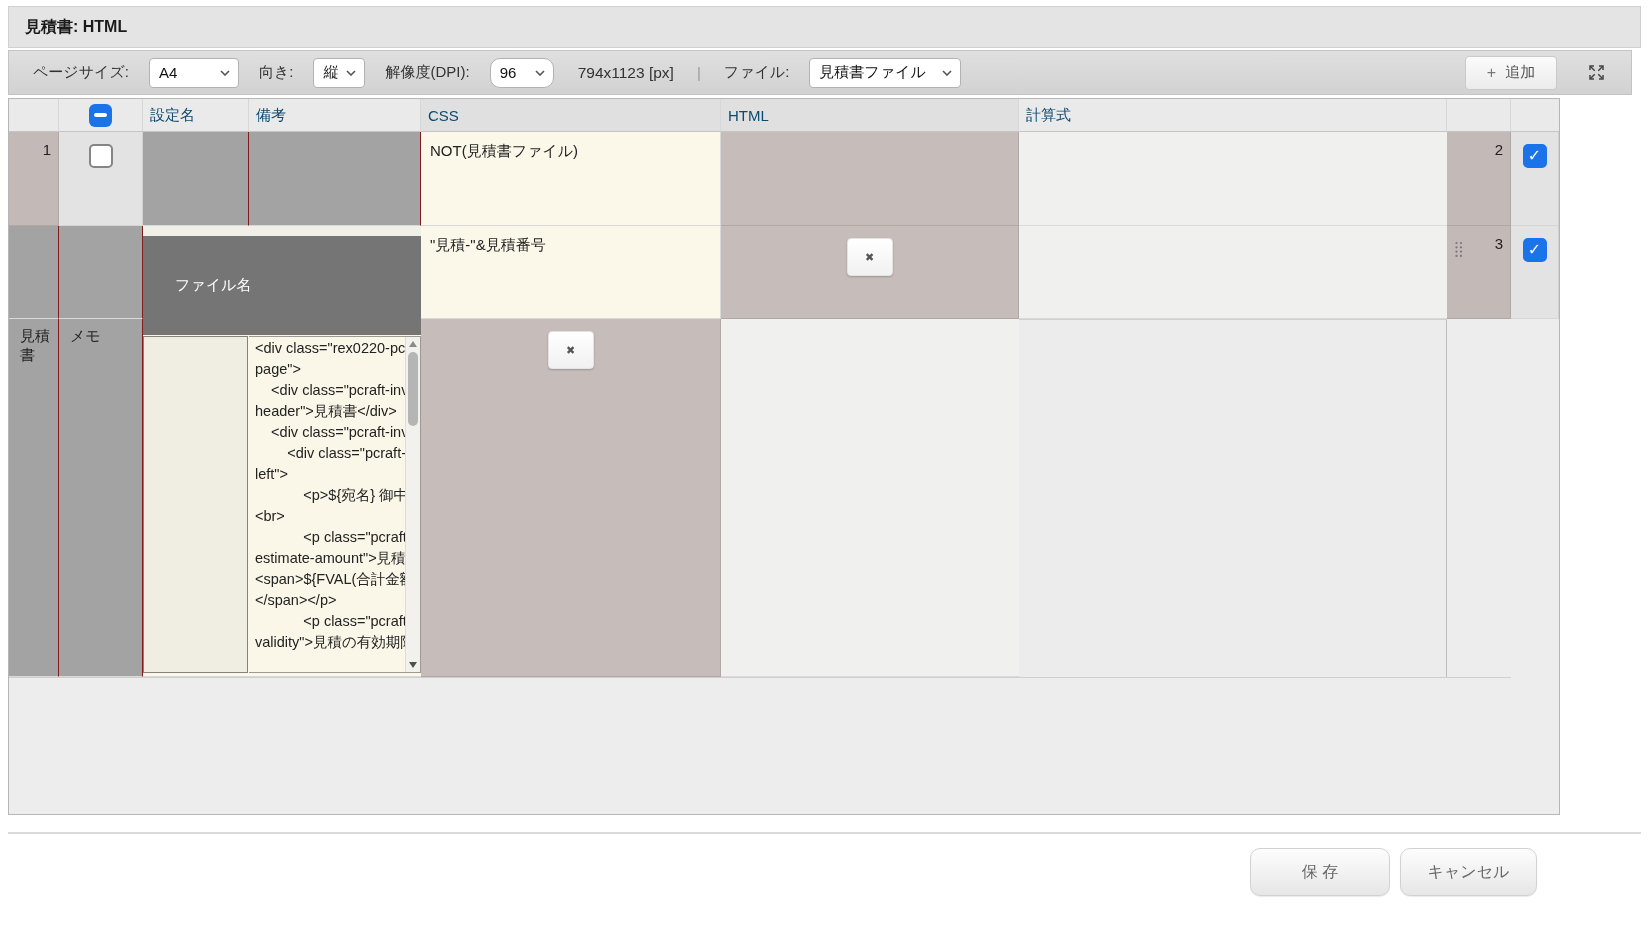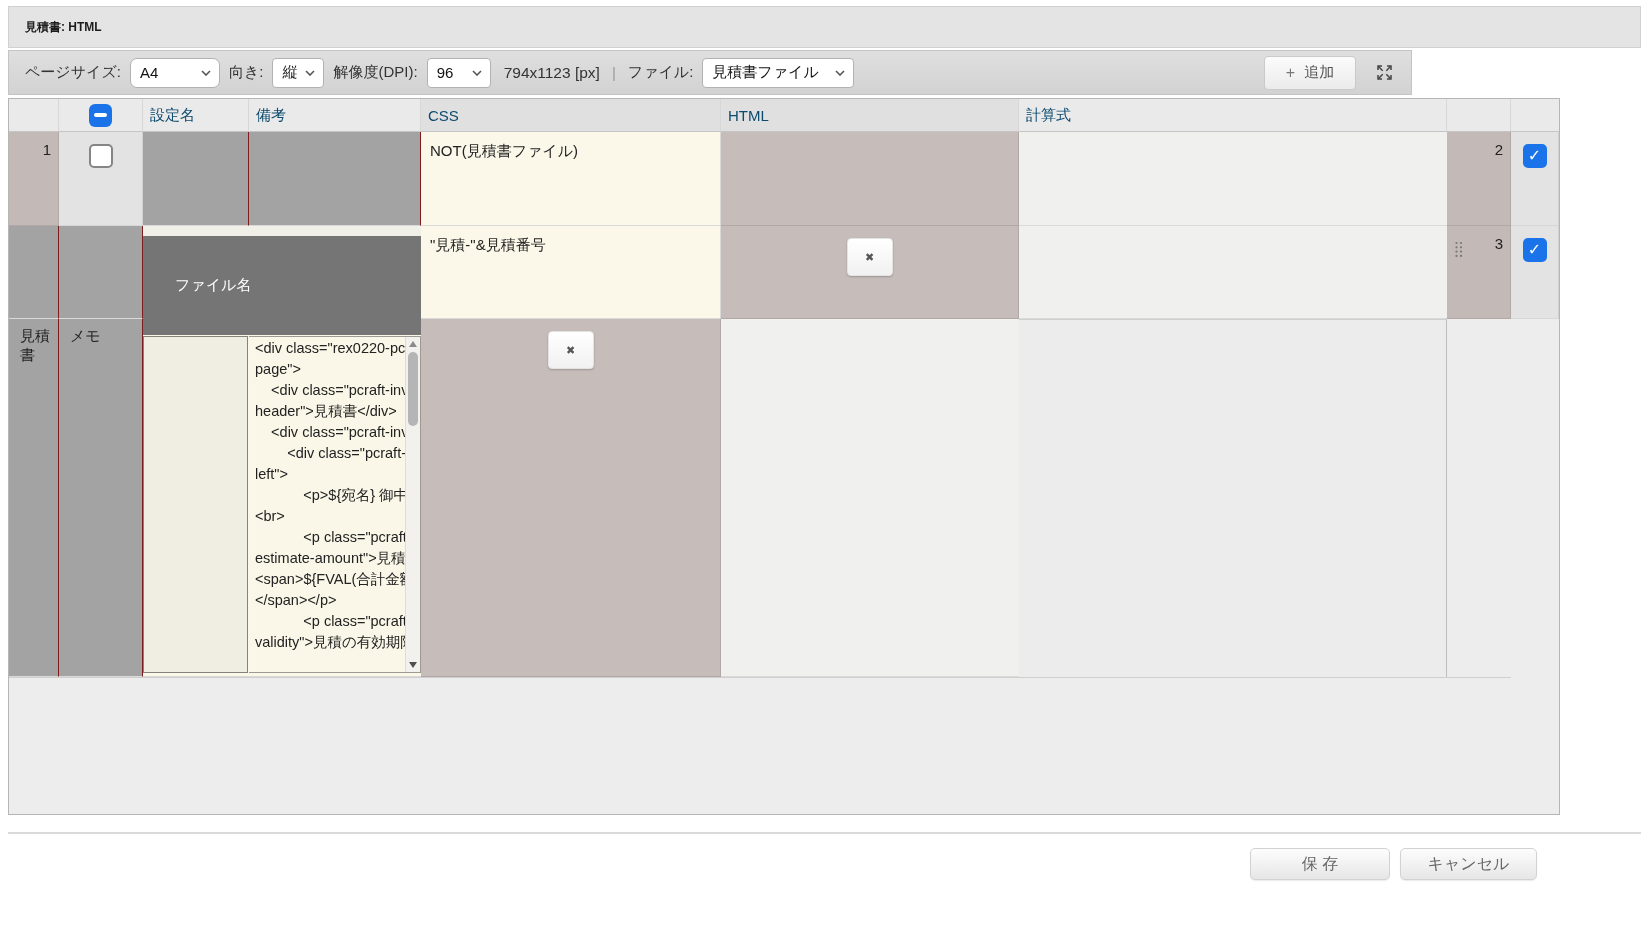--- a/index.html
+++ b/index.html
@@ -7,37 +7,37 @@
   body {
     font-family:"Liberation Sans","DejaVu Sans",sans-serif;
     color:#222; width:1649px; height:943px; overflow:hidden; position:relative;
   }
 
   
   .titlebar {
     position:absolute; left:8px; top:6px; width:1633px; height:42px;
     background:#e4e4e4; border:1px solid #d1d1d1;
     display:flex; align-items:center; padding-left:16px;
-    font-size:12px; font-weight:bold; color:#1b1b1b;
+    font-size:16px; font-weight:bold; color:#1b1b1b;
   }
 
   
   .toolbar {
-    position:absolute; left:8px; top:50px; width:1404px; height:45px;
+    position:absolute; left:8px; top:50px; width:1624px; height:45px;
     background:linear-gradient(#dfdfdf,#d2d2d2); border:1px solid #c4c4c4;
-    display:flex; align-items:center; padding:0 16px; gap:9px;
+    display:flex; align-items:center; padding:0 24px; gap:20px;
     font-size:15px; color:#333;
   }
   .tb-label { white-space:nowrap; }
   .select {
     background:#fff; border:1px solid #b2b2b2; border-radius:4px; height:30px;
     display:flex; align-items:center; justify-content:space-between;
     padding:0 8px 0 9px; font-size:15px; color:#111; cursor:default;
   }
-  .w-a4 { width:90px;border-radius:7px; } .w-ori { width:52px; } .w-dpi { width:64px; } .w-file { width:152px; }
+  .w-a4 { width:90px; } .w-ori { width:52px; } .w-dpi { width:64px;border-radius:10px; } .w-file { width:152px; }
   .dim-text { font-size:15.5px; color:#333; margin-left:4px; }
   .sep { color:#9a9a9a; margin:0 3px; }
   .add-btn {
     margin-left:auto; width:92px; height:34px;
     border:1px solid #cacaca; border-radius:4px;
     background:linear-gradient(#fbfbfb,#ebebeb);
     color:#555; font-size:15px;
     display:flex; align-items:center; justify-content:center; gap:9px;
   }
   .add-plus { font-size:16px; color:#777; }
@@ -108,22 +108,22 @@
   .cb.unchecked { background:#fff; border:2px solid #858585; }
   .cb.checked { background:#1a73e8; }
   .cb.indeterminate { background:#1a73e8; width:23px; height:23px; border-radius:6px; }
   .tick { color:#fff; font-size:16px; font-weight:bold; line-height:1; }
   .indet-bar { width:13px; height:3.5px; background:#fff; border-radius:2px; }
 
   .drag { position:absolute; left:7px; top:15px; cursor:grab; line-height:0; }
 
   
   .divider { position:absolute; left:8px; top:832px; width:1633px; height:2px; background:#dadada; }
-  .btnfoot { position:absolute; top:848px; height:32px;
-             border:1px solid #d2d2d2; border-radius:5px;
+  .btnfoot { position:absolute; top:848px; height:48px;
+             border:1px solid #d2d2d2; border-radius:10px;
              background:linear-gradient(#fdfdfd,#e6e6e6);
              color:#666; font-size:16px; box-shadow:0 1px 1px rgba(0,0,0,.08);
              display:flex; align-items:center; justify-content:center; cursor:pointer; }
   .btn-save   { left:1250px; width:140px; }
   .btn-cancel { left:1400px; width:137px; }
 </style>
 </head>
 <body>
 
 <div class="titlebar">

